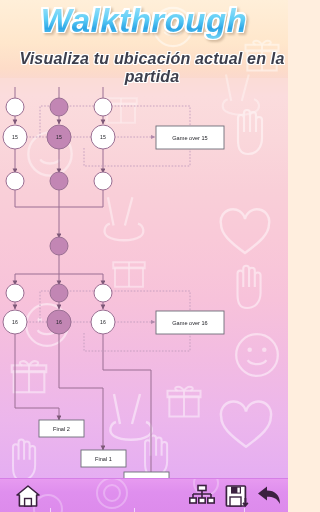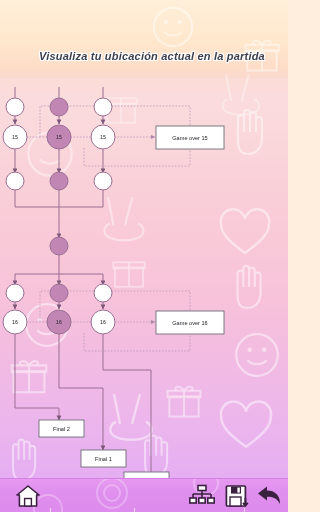--- a/index.html
+++ b/index.html
@@ -50,21 +50,21 @@
     background:linear-gradient(to bottom,#a9e6fb 0%,#5fcef6 45%,#2ea6e6 70%,#7fdcf8 100%);
     -webkit-background-clip:text; background-clip:text;
     -webkit-text-fill-color:transparent;
     text-shadow:none;
     filter:drop-shadow(1.5px 0 0 #ffffff) drop-shadow(-1.5px 0 0 #ffffff)
            drop-shadow(0 1.5px 0 #ffffff) drop-shadow(0 -1.5px 0 #ffffff)
            drop-shadow(2px 2px 1px rgba(120,90,60,.30));
   }
   .subtitle{
     position:absolute; left:0; top:50px; width:288px; text-align:center;
-    font-size:11px; font-weight:bold; font-style:italic;
+    font-size:16px; font-weight:bold; font-style:italic;
     color:#3d3f4d;
     letter-spacing:.2px;
     text-shadow:
       1px 0 0 #fff,-1px 0 0 #fff,0 1px 0 #fff,0 -1px 0 #fff,
       1px 1px 0 #fff,-1px -1px 0 #fff,1px -1px 0 #fff,-1px 1px 0 #fff;
     padding-left: 16px;
   }
 
   
   .canvas{ position:absolute; left:0; top:78px; width:288px; height:400px; z-index:4; overflow:hidden; }
@@ -207,20 +207,21 @@
       </svg>
     </div>
     <div class="wm" style="left:216px;top:64px;">
       <svg width="48" height="58" viewBox="0 0 52 66" fill="none" stroke="rgba(255,255,255,.6)" stroke-width="2.4">
         <path d="M16 42 10 12M28 42 36 12M12 40c-6 2-8 10-2 14 8 5 26 5 34 0 6-4 4-12-2-14"></path>
       </svg>
     </div>
   </div>
 
   <div class="header">
+    <div class="title">Walkthrough</div>
     <div class="subtitle">Visualiza tu ubicación actual en la partida</div>
   </div>
 
   <div class="canvas">
     <svg width="288" height="400" viewBox="0 0 288 400">
       <defs>
         <marker id="arw" markerWidth="6" markerHeight="6" refX="4.6" refY="2.4" orient="auto">
           <path d="M0,0 L5,2.4 L0,4.8 z" fill="#7d5878"></path>
         </marker>
         <marker id="arwd" markerWidth="6" markerHeight="6" refX="4.6" refY="2.4" orient="auto">

